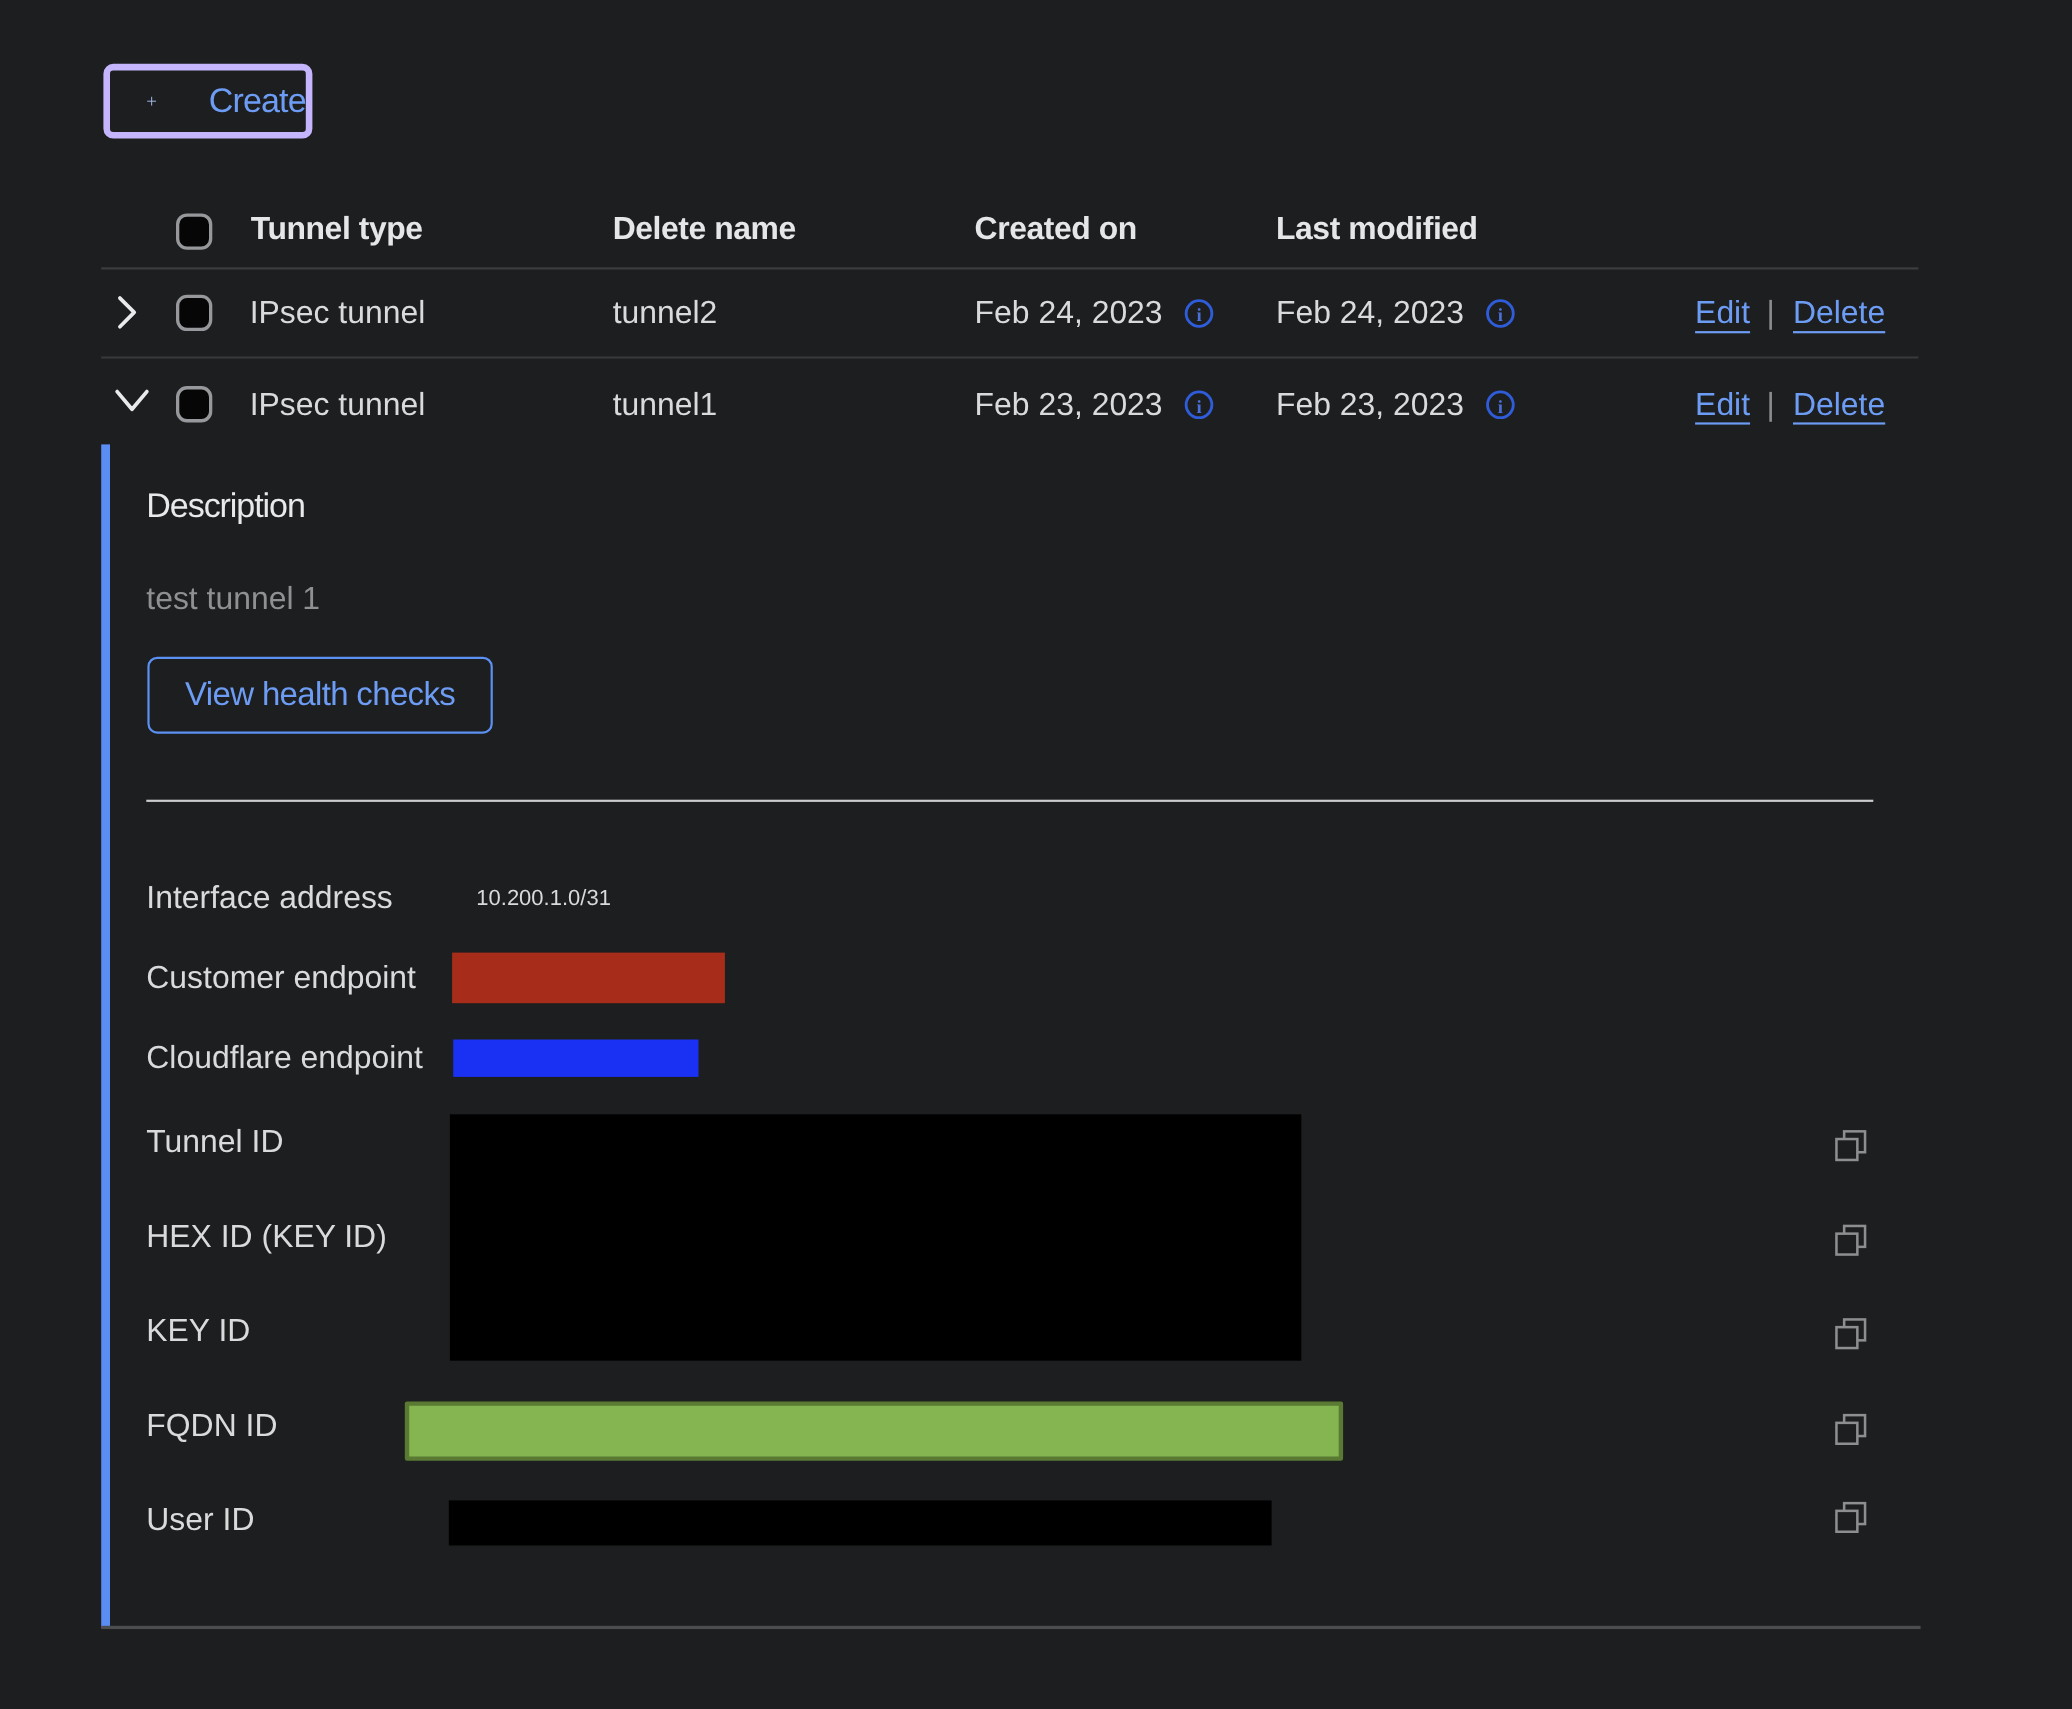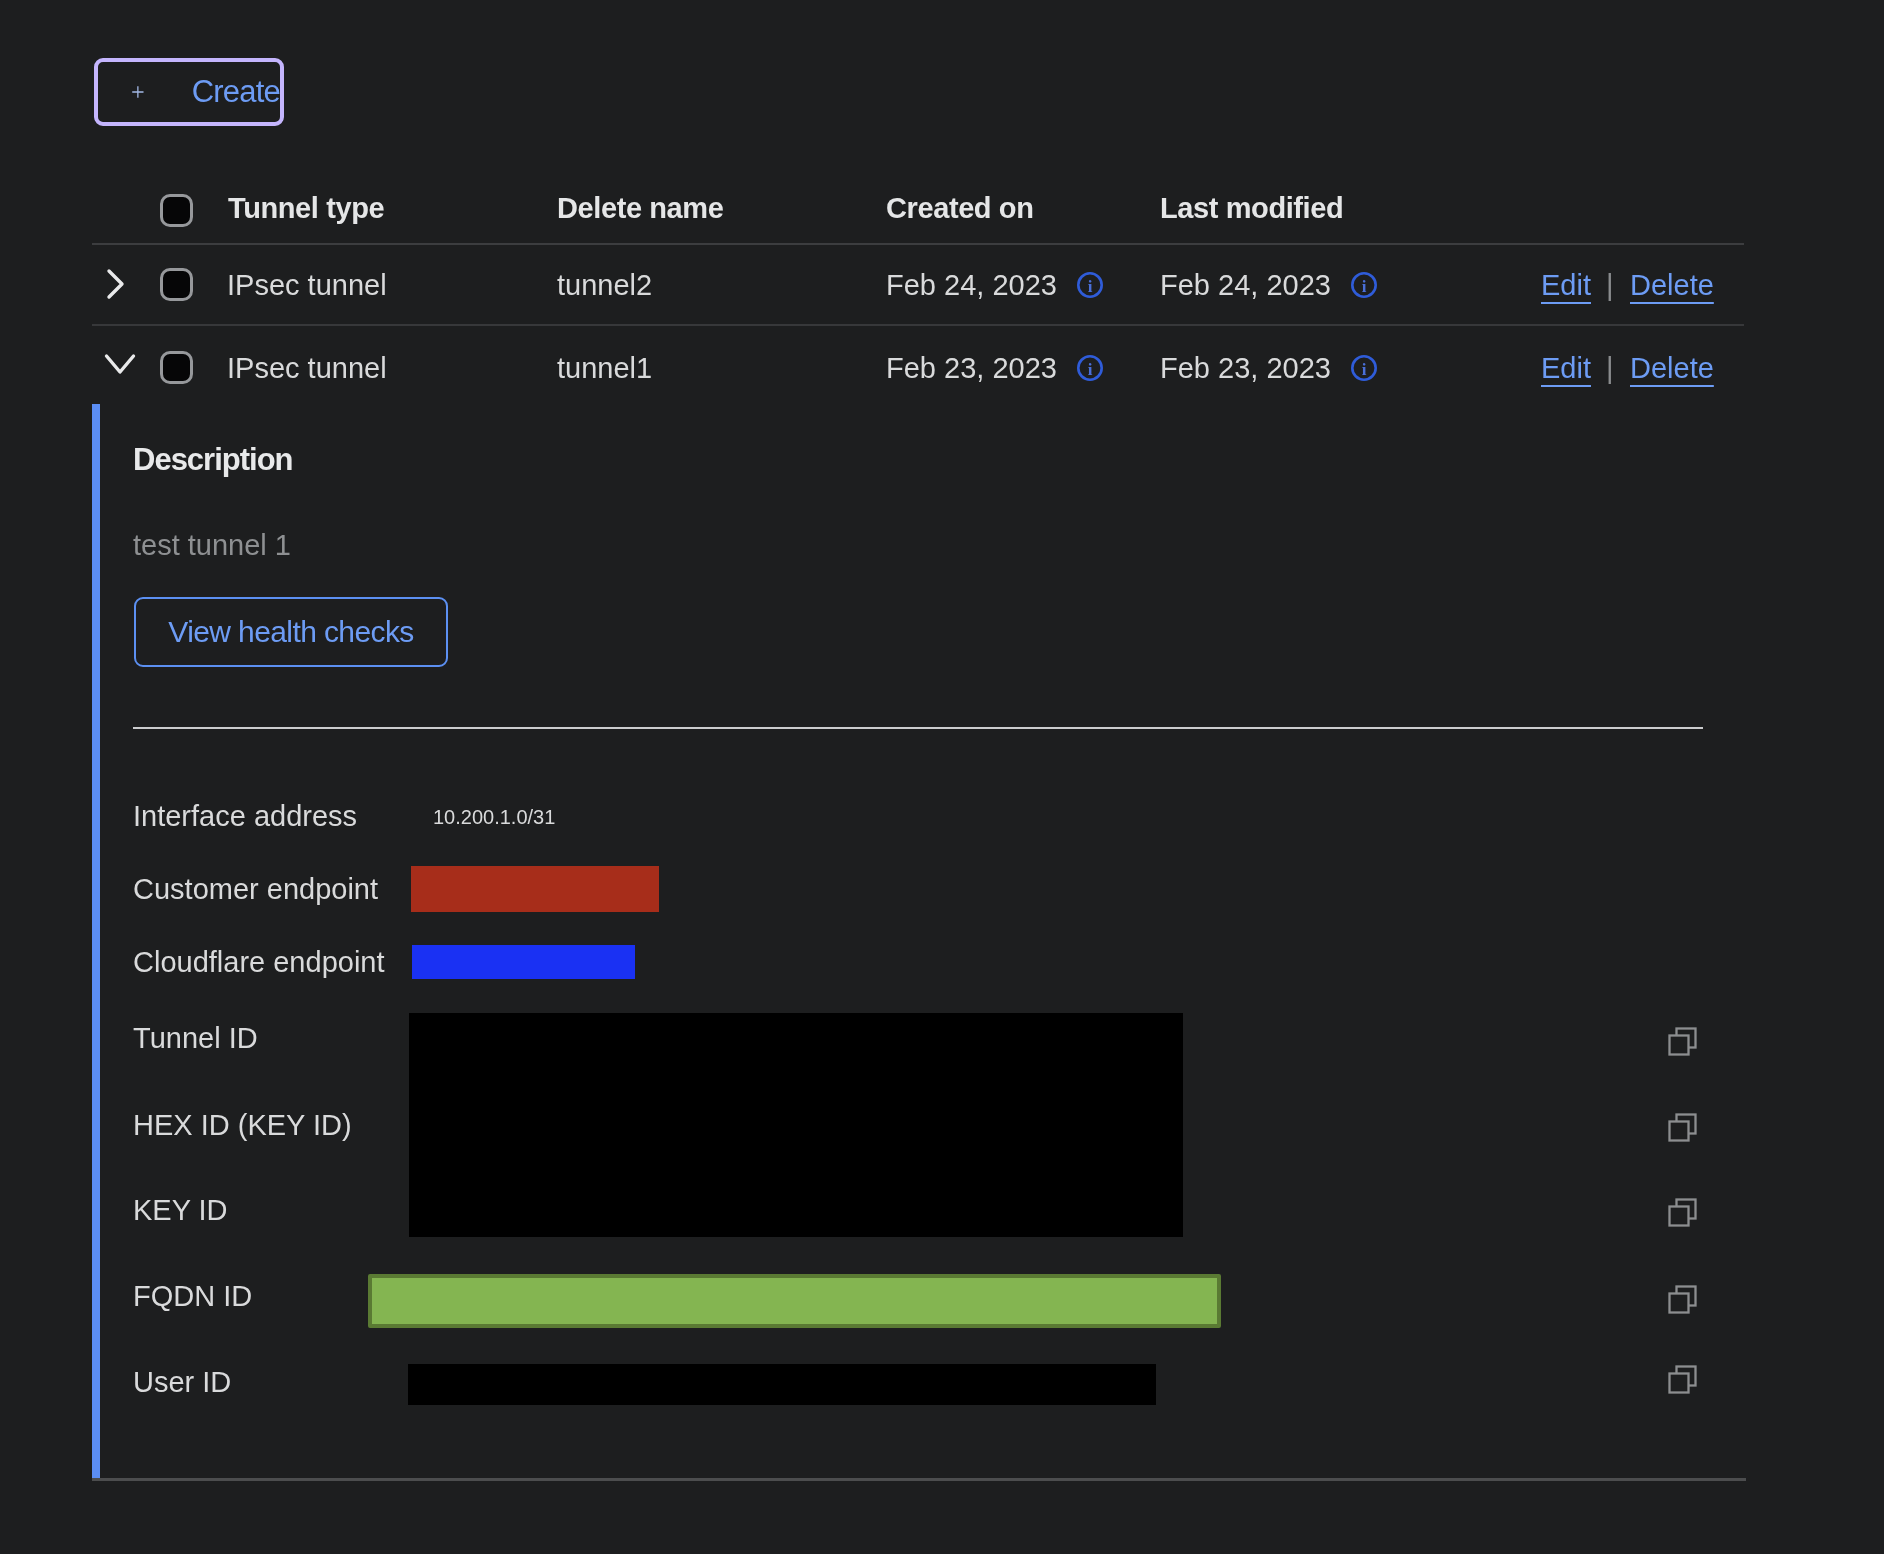--- a/index.html
+++ b/index.html
@@ -8,21 +8,21 @@
   .txt { position:absolute; font-size:29px; color:#d9dadb; line-height:34px; white-space:nowrap; }
   .bold { font-weight:bold; color:#e5e6e7; letter-spacing:-0.4px; }
   .link { color:#6d9cf4; text-decoration:underline; text-underline-offset:7px; text-decoration-thickness:2px; }
   .sep { position:absolute; height:2px; background:#37383a; }
   .cb { position:absolute; width:33px; height:33px; border:3px solid #96989b; border-radius:10px; background:#060607; }
 </style>
 </head>
 <body>
 <div class="abs" style="left:0;top:0;width:1884px;height:1554px;overflow:hidden;">
 
-  <div class="abs" style="left:94px;top:58px;width:190px;height:68px;border:4px solid #c4b5fd;border-radius:9px;display:flex;align-items:center;justify-content:flex-start;padding-left:33px;gap:36px;">
+  <div class="abs" style="left:94px;top:58px;width:190px;height:68px;border:6px solid #c4b5fd;border-radius:9px;display:flex;align-items:center;justify-content:flex-start;padding-left:33px;gap:36px;">
     <svg width="28" height="28" viewBox="0 0 28 28" style="margin-right:11px;">
       <path d="M14 2.5 V25.5 M2.5 14 H25.5" stroke="#a3b9e6" stroke-width="2.6" fill="none"></path>
     </svg>
     <span style="font-size:31px;color:#6d9cf4;letter-spacing:-0.8px;">Create</span>
   </div>
 
   <div class="cb" style="left:160px;top:194px;"></div>
   <div class="txt bold" style="left:228px;top:191px;">Tunnel type</div>
   <div class="txt bold" style="left:557px;top:191px;">Delete name</div>
   <div class="txt bold" style="left:886px;top:191px;">Created on</div>
@@ -65,21 +65,21 @@
   <svg class="abs info" style="left:1350px;top:354px;" width="28" height="28" viewBox="0 0 28 28">
     <circle cx="14" cy="14" r="11.7" stroke="#2f5cd9" stroke-width="2.6" fill="none"></circle>
     <text x="14" y="21" font-family="Liberation Serif" font-size="17" font-weight="bold" fill="#4a6fd8" text-anchor="middle">i</text>
   </svg>
   <div class="txt link" style="left:1541px;top:351px;">Edit</div>
   <div class="txt" style="left:1606px;top:351px;color:#8a8c8e;">|</div>
   <div class="txt link" style="left:1630px;top:351px;">Delete</div>
 
   <div class="abs" style="left:92px;top:404px;width:8px;height:1076px;background:#5b8ef5;"></div>
 
-  <div class="txt" style="left:133px;top:443px;font-weight:700;color:#e8e9ea;font-size:31px;letter-spacing:-1px;">Description</div>
+  <div class="txt" style="left:133px;top:443px;font-weight:400;color:#e8e9ea;font-size:31px;letter-spacing:-1px;">Description</div>
   <div class="txt" style="left:133px;top:528px;color:#8e9092;">test tunnel 1</div>
 
   <div class="abs" style="left:134px;top:597px;width:314px;height:70px;border:2px solid #5c90f2;border-radius:9px;display:flex;align-items:center;justify-content:center;">
     <span style="font-size:30px;color:#6d9cf4;letter-spacing:-0.6px;">View health checks</span>
   </div>
 
   <div class="abs" style="left:133px;top:727px;width:1570px;height:2px;background:#cbccce;"></div>
 
   <div class="txt" style="left:133px;top:799px;">Interface address</div>
   <div class="txt" style="left:433px;top:800px;font-size:20px;">10.200.1.0/31</div>

